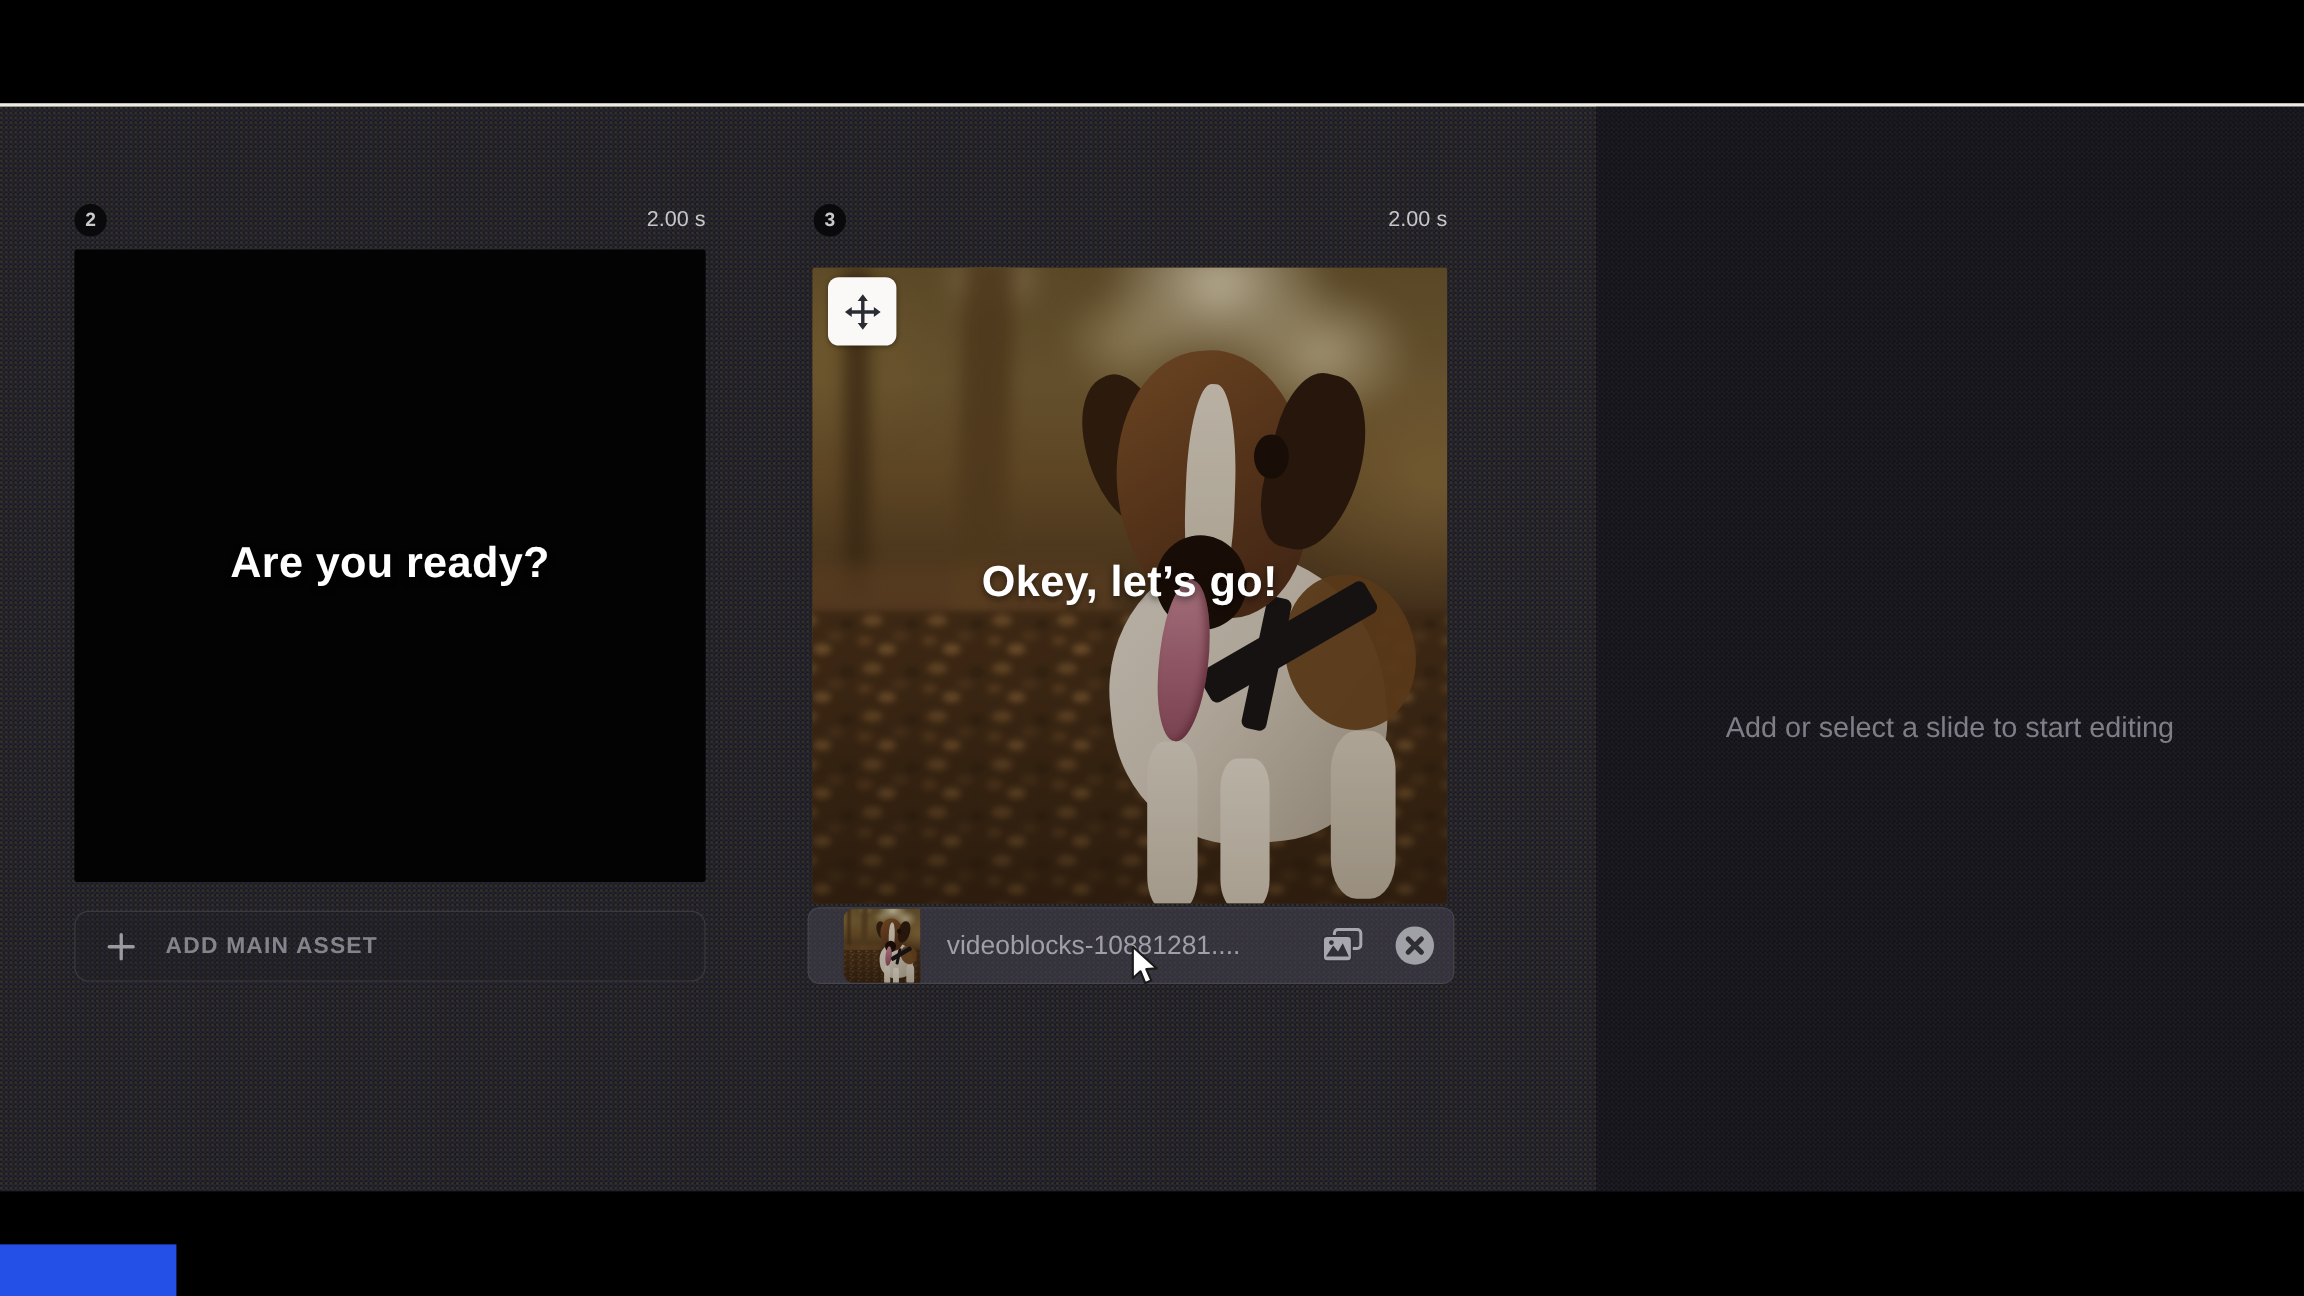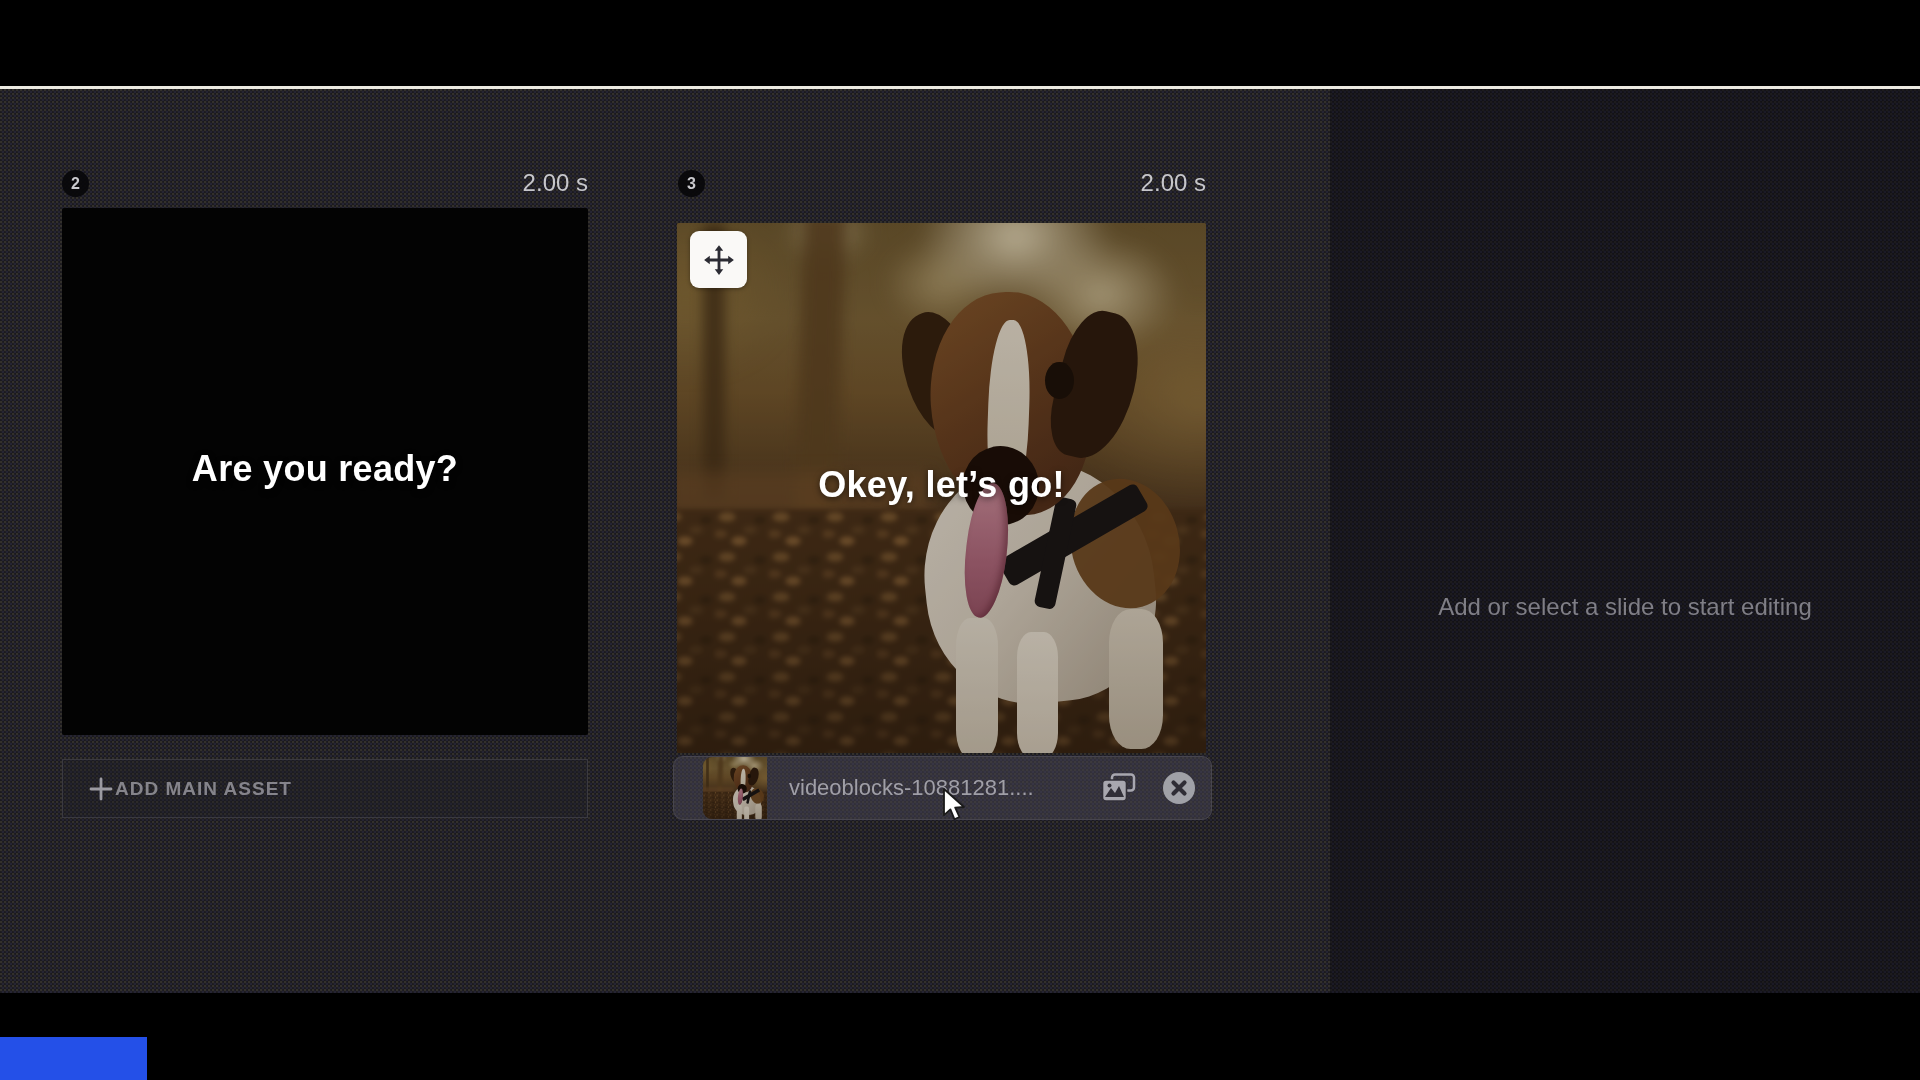--- a/index.html
+++ b/index.html
@@ -38,21 +38,21 @@
   }
 
   
   .badge {
     position:absolute; width:27px; height:27px; border-radius:50%;
     background:rgba(8,8,10,.92); color:#c9c9cd; font-size:16px; font-weight:bold;
     display:flex; align-items:center; justify-content:center;
   }
   .duration {
     position:absolute; width:140px; text-align:right;
-    font-size:24px; line-height:27px; color:#c6c6ca;
+    font-size:18px; line-height:27px; color:#c6c6ca;
   }
 
   
   .canvas { position:absolute; overflow:hidden; border-radius:2px; }
   .canvas-2 { left:62px;  top:119px; width:526px; height:527px; background:#030303; }
   .canvas-3 { left:677px; top:134px; width:529px; height:530px; background:#3a2a18; }
   .caption {
     position:absolute; left:0; right:0; top:49.5%; transform:translateY(-50%);
     text-align:center; color:#fff; font-weight:bold; font-size:36px;
     text-shadow:0 2px 6px rgba(0,0,0,.55); z-index:6; letter-spacing:.3px;
@@ -109,22 +109,22 @@
   .tongue{ position:absolute; left:31%; top:41%; width:13%; height:29%;
     background:linear-gradient(175deg,#cf8f9e 0%,#b36b80 55%,#9a5468 100%);
     border-radius:46% 54% 48% 52%; transform:rotate(7deg); box-shadow:inset -4px 0 6px rgba(90,30,45,.5); }
   .harness1 { position:absolute; left:40%; top:49%; width:50%; height:6.5%; background:#171415; border-radius:6px; transform:rotate(-30deg); }
   .harness2 { position:absolute; left:56%; top:44%; width:6.5%; height:24%; background:#171415; border-radius:6px; transform:rotate(12deg); }
   .dim   { position:absolute; inset:0; background:rgba(22,13,8,.24); z-index:5; }
 
   
   .add-asset {
     position:absolute; left:62px; top:670px; width:526px; height:59px;
-    border:1.5px solid #3a3940; border-radius:0; background:rgba(32,31,36,.35);
-    display:flex; align-items:center; padding-left:24px; gap:0; cursor:pointer;
+    border:1.5px solid #3a3940; border-radius:12px; background:rgba(32,31,36,.35);
+    display:flex; align-items:center; padding-left:24px; gap:23px; cursor:pointer;
   }
   .add-asset-label { font-size:19px; font-weight:bold; letter-spacing:1px; color:#85848b; }
 
   
   .chip {
     position:absolute; left:673px; top:667px; width:539px; height:64px;
     background:#312f38; border:1px solid #47454f; border-radius:10px;
     display:flex; align-items:center; overflow:hidden;
     background-image:
       radial-gradient(circle at 1px 1px, rgba(160,152,110,.10) 1px, transparent 1.7px),

